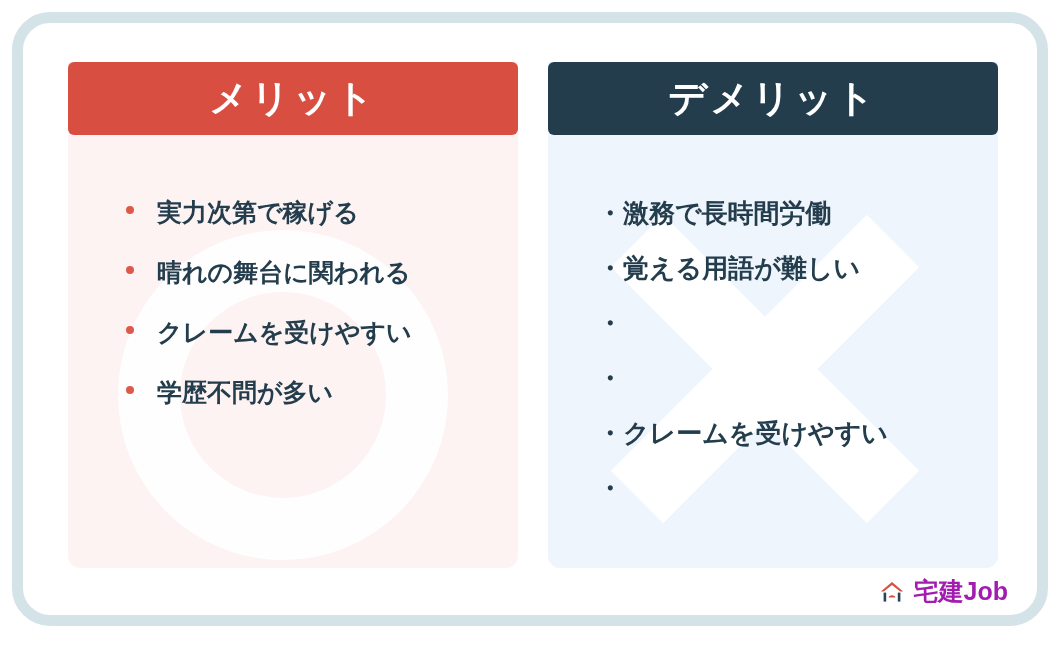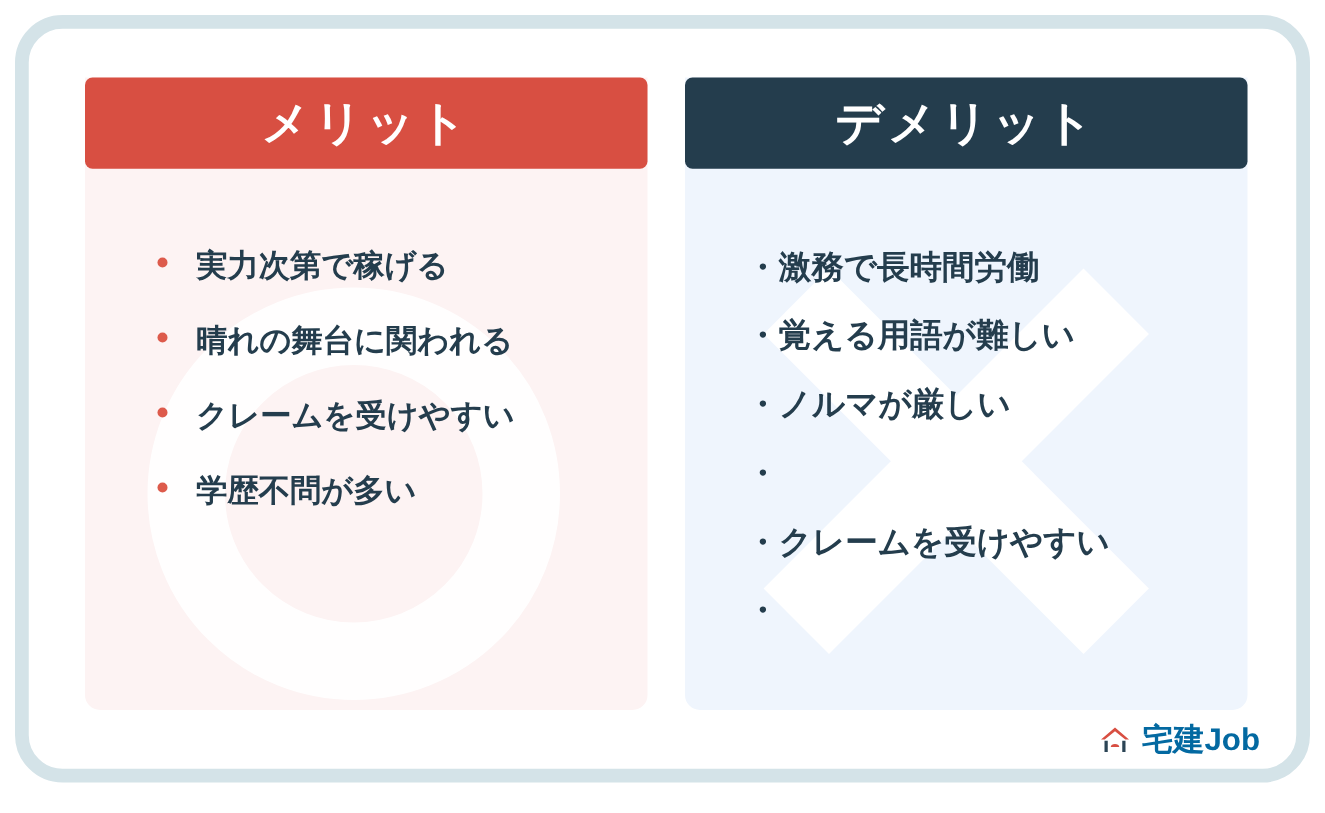--- a/index.html
+++ b/index.html
@@ -152,21 +152,21 @@
     right: 52px;
     bottom: 42px;
     display: flex;
     align-items: center;
     z-index: 6;
   }
   #logo .house { margin-right: 9px; display: block; }
   #logo .brand {
     font-size: 25px;
     font-weight: bold;
-    color: #0369a1;
+    color: #a21caf;
     letter-spacing: 0px;
   }
 </style>
 </head>
 <body>
 
 <div id="figure">
 
   <div id="frame"></div>
 
@@ -214,21 +214,20 @@
       <li>
         <span class="mdot">・</span>
         <span>激務で長時間労働</span>
       </li>
       <li>
         <span class="mdot">・</span>
         <span>覚える用語が難しい</span>
       </li>
       <li>
         <span class="mdot">・</span>
-        <span>ノルマが厳しい</span>
       </li>
       <li>
         <span class="mdot">・</span>
       </li>
       <li>
         <span class="mdot">・</span>
         <span>クレームを受けやすい</span>
       </li>
       <li>
         <span class="mdot">・</span>

